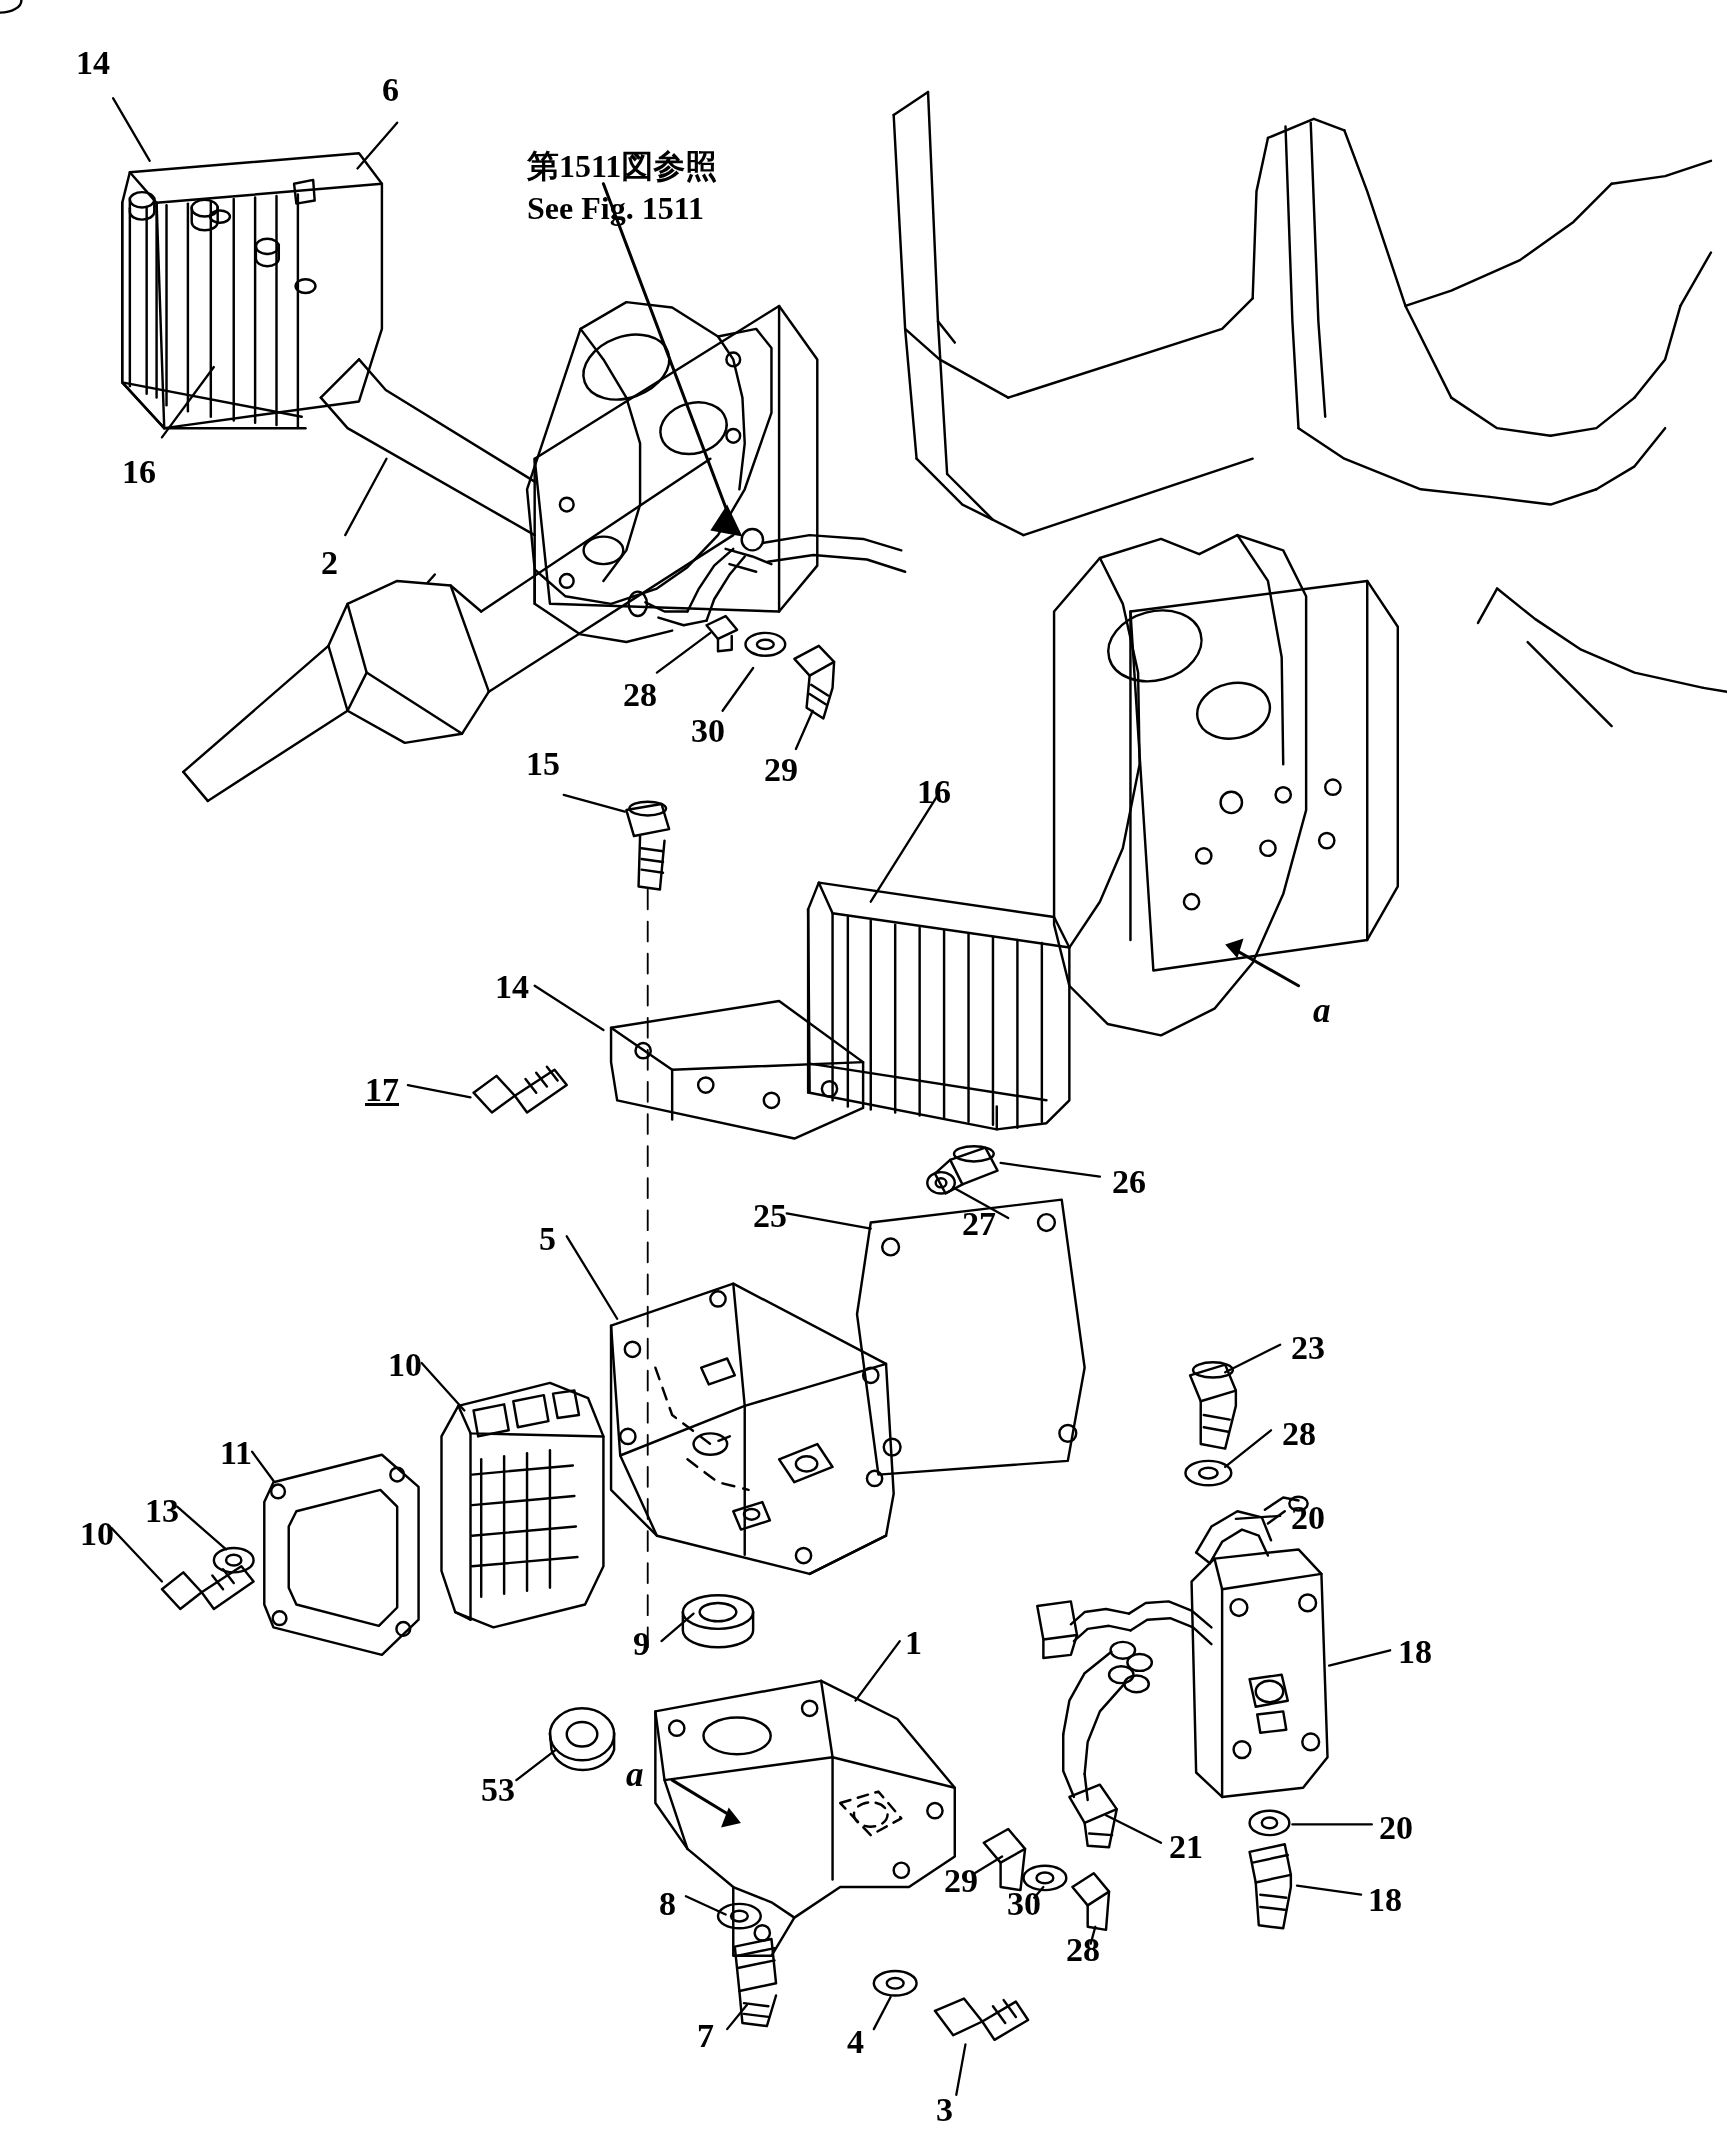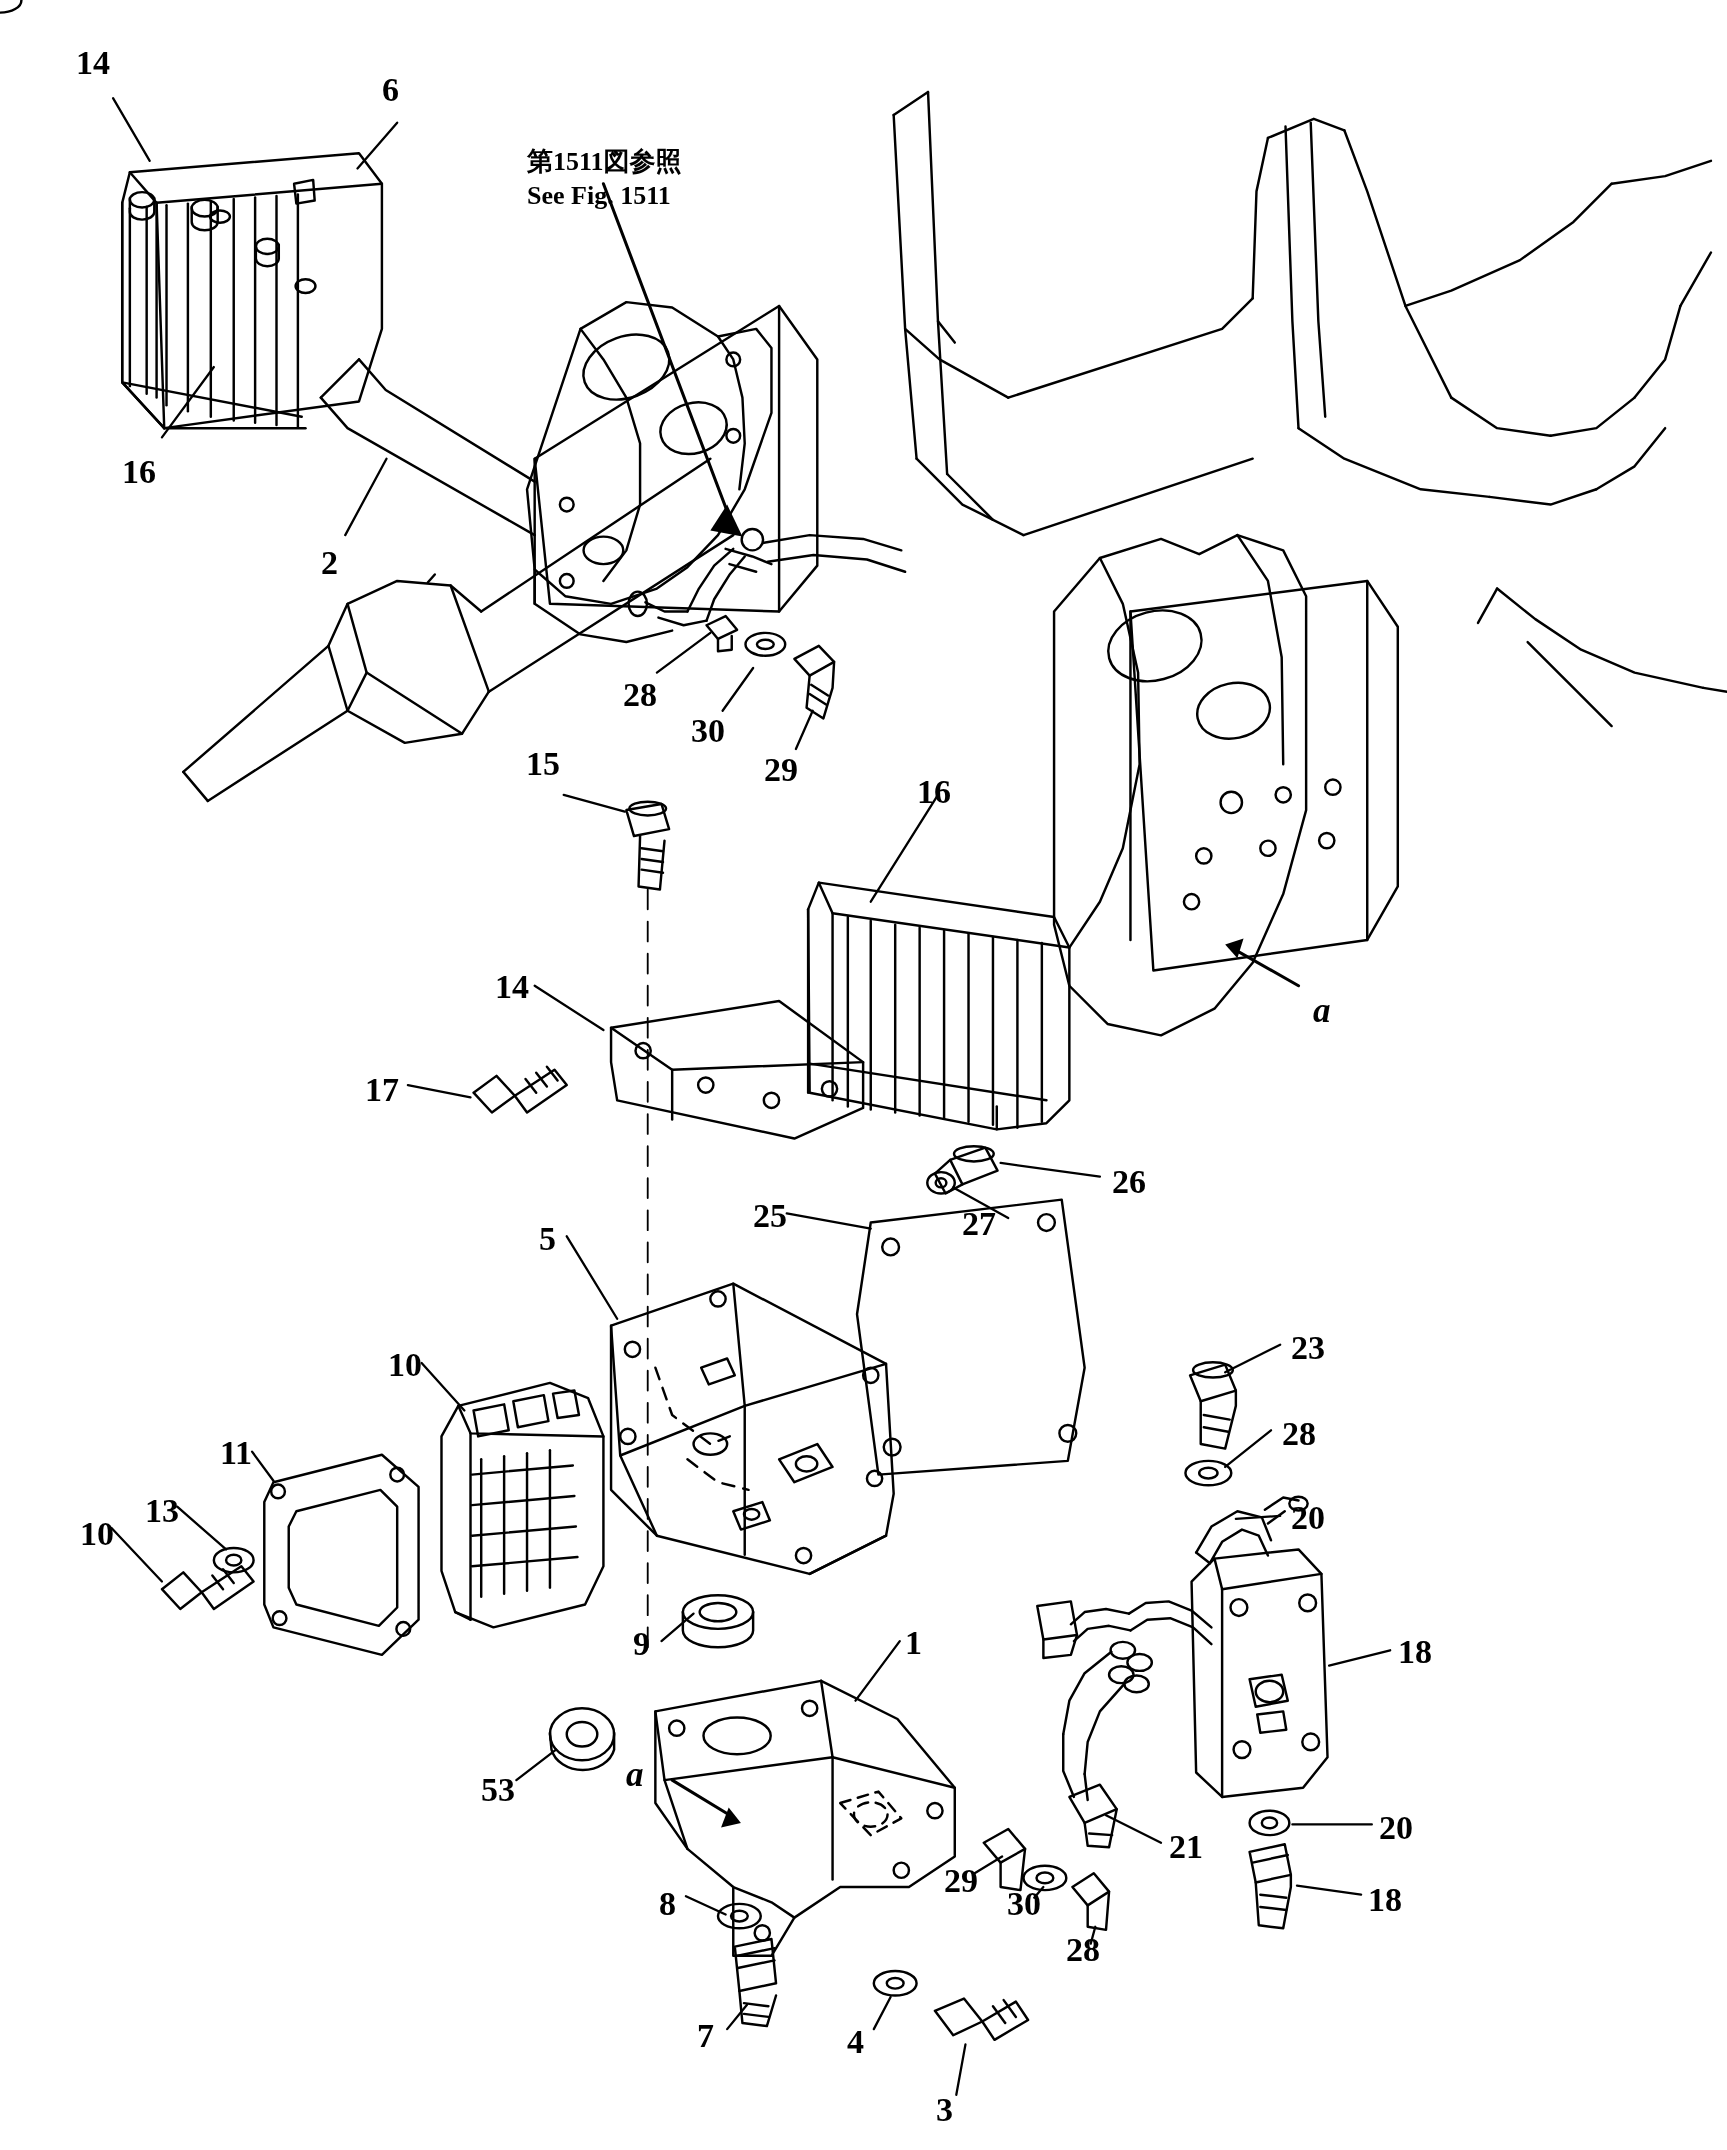--- a/index.html
+++ b/index.html
@@ -29,21 +29,21 @@
     font-family: "Liberation Serif", serif;
     font-size: 34px;
     font-weight: 700;
     color: #000000;
     white-space: nowrap;
     line-height: 1;
   }
   .note {
     position: absolute;
     font-family: "Liberation Serif", serif;
-    font-size: 26px;
+    font-size: 32px;
     font-weight: 700;
     color: #000000;
     white-space: pre;
     line-height: 1.32;
   }
   .marker {
     position: absolute;
     font-family: "Liberation Serif", serif;
     font-size: 35px;
     font-style: italic;
@@ -524,21 +524,21 @@
   <div class="callout" style="left:76px; top:46px;">14</div>
   <div class="callout" style="left:382px; top:73px;">6</div>
   <div class="callout" style="left:122px; top:455px;">16</div>
   <div class="callout" style="left:321px; top:546px;">2</div>
   <div class="callout" style="left:623px; top:678px;">28</div>
   <div class="callout" style="left:691px; top:714px;">30</div>
   <div class="callout" style="left:764px; top:753px;">29</div>
   <div class="callout" style="left:526px; top:747px;">15</div>
   <div class="callout" style="left:917px; top:775px;">16</div>
   <div class="callout" style="left:495px; top:970px;">14</div>
-  <div class="callout" style="left:365px; top:1073px;">17</div>
+  <div class="callout" style="left:365px; top:1073px;text-decoration:underline;">17</div>
   <div class="callout" style="left:1112px; top:1165px;">26</div>
   <div class="callout" style="left:962px; top:1207px;">27</div>
   <div class="callout" style="left:753px; top:1199px;">25</div>
   <div class="callout" style="left:539px; top:1222px;">5</div>
   <div class="callout" style="left:1291px; top:1331px;">23</div>
   <div class="callout" style="left:388px; top:1348px;">10</div>
   <div class="callout" style="left:1282px; top:1417px;">28</div>
   <div class="callout" style="left:220px; top:1436px;text-align:right;">11</div>
   <div class="callout" style="left:145px; top:1494px;">13</div>
   <div class="callout" style="left:1291px; top:1501px;">20</div>

